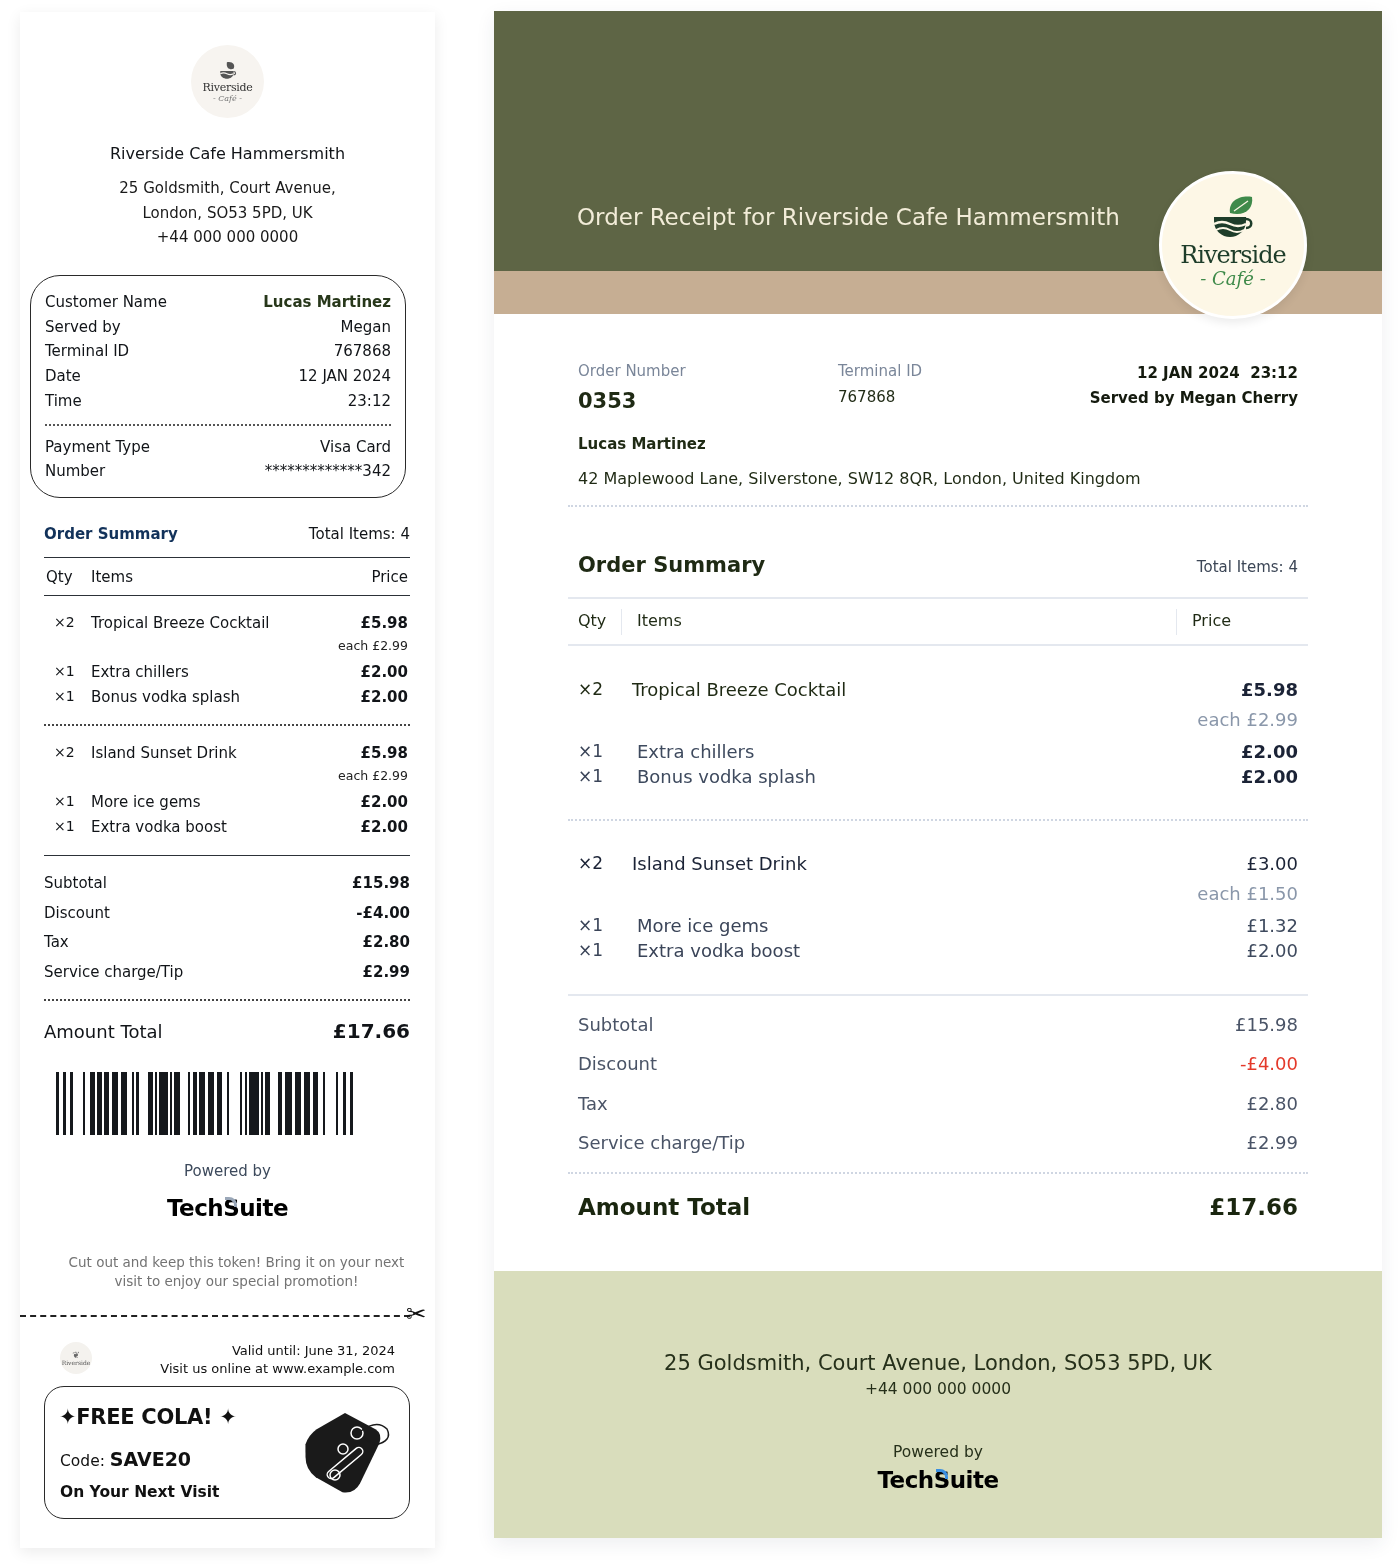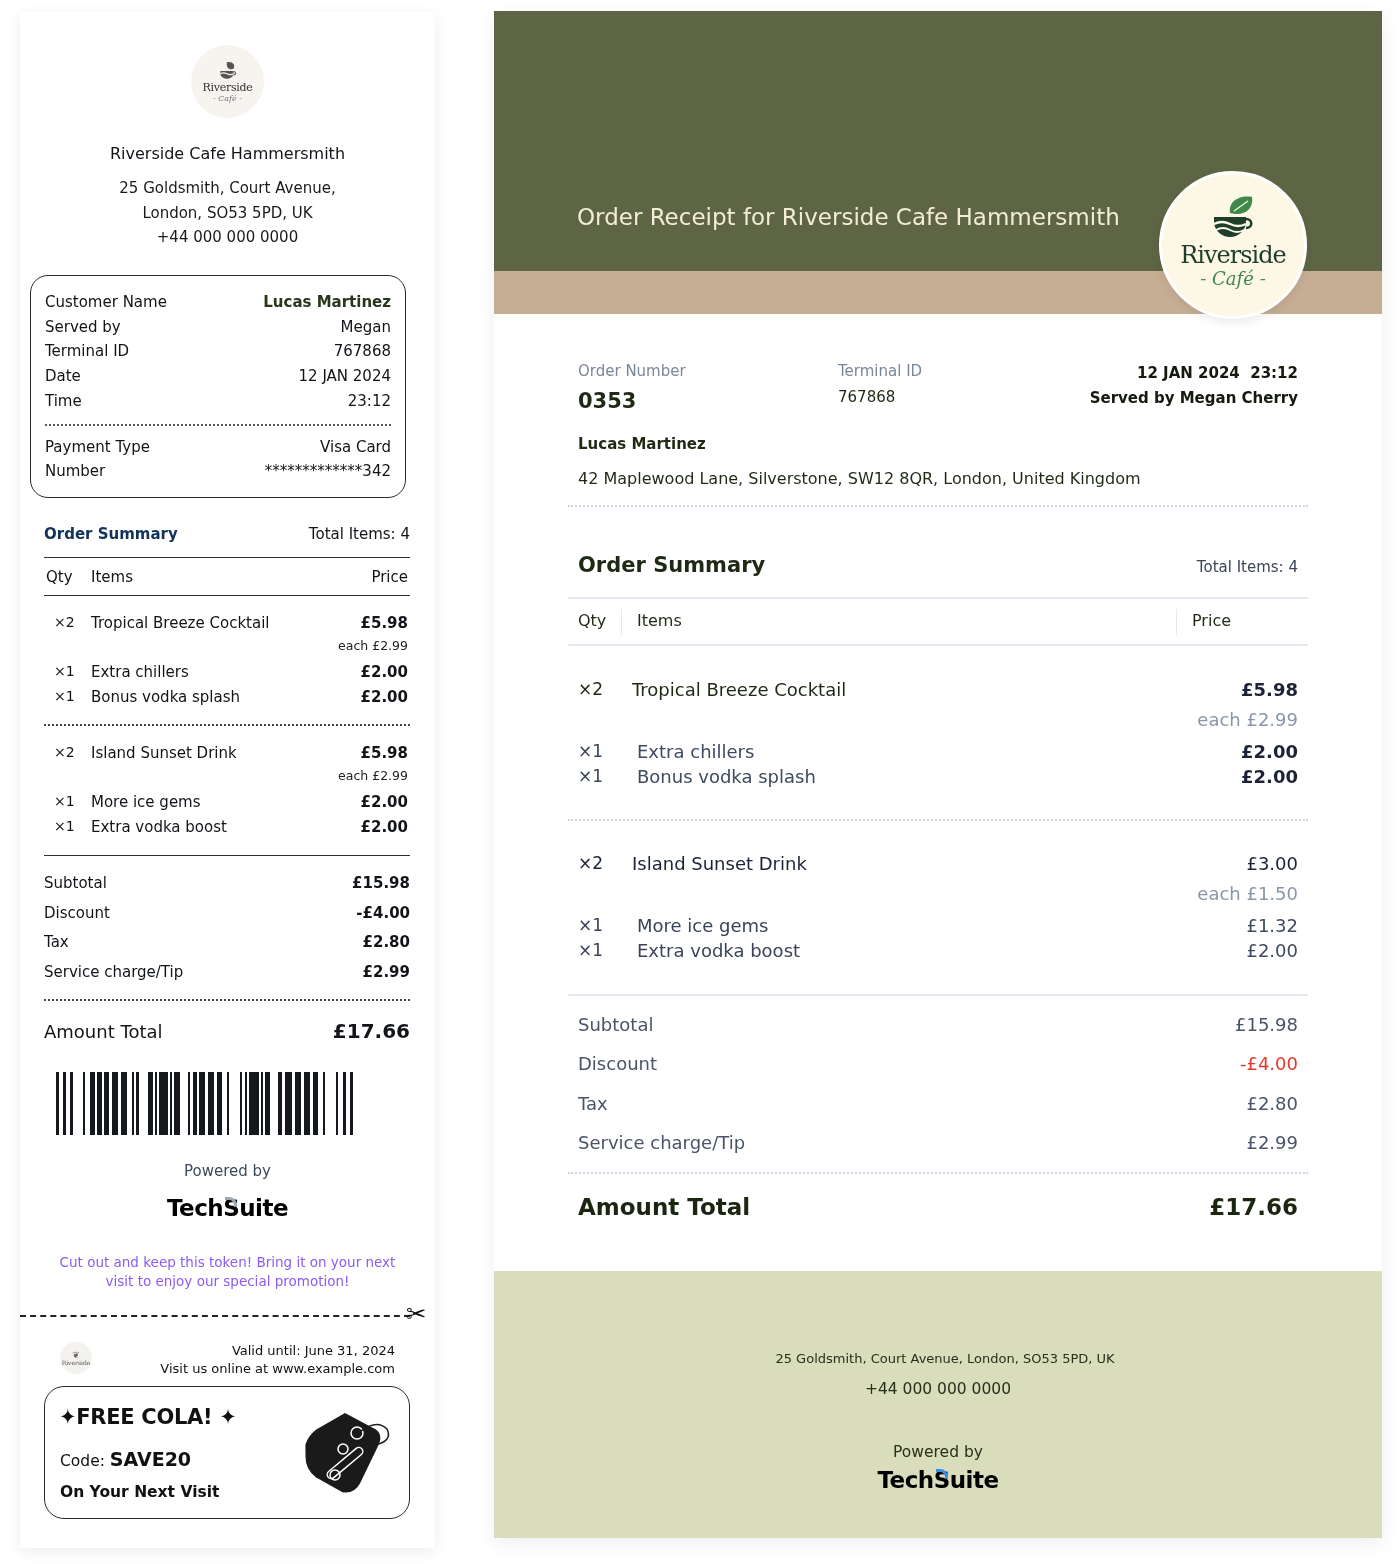--- a/index.html
+++ b/index.html
@@ -16,21 +16,21 @@
     background: #f7f4f0; display: flex; flex-direction: column; align-items: center; justify-content: center;
   }
   .r-logo .cup { width: 22px; height: 20px; }
   .r-logo .w1 { font-family: "DejaVu Serif", serif; font-size: 11px; color: #333; line-height: 12px; margin-top: 1px; letter-spacing: -0.3px; }
   .r-logo .w2 { font-family: "DejaVu Serif", serif; font-size: 8px; color: #777; font-style: italic; line-height: 9px; }
   .r-venue { position: absolute; left: 0; width: 415px; text-align: center; }
   .r-addr { position: absolute; left: 0; width: 415px; text-align: center; font-size: 15px; color: #1a1a1a; line-height: 24.5px; top: 164px; }
 
   .r-info {
     position: absolute; left: 10px; top: 263px; width: 376px; height: 223px;
-    border: 1.5px solid #2a2a2a; border-radius: 18px; padding: 14px 14px 0 14px;
+    border: 1.5px solid #2a2a2a; border-radius: 30px; padding: 14px 14px 0 14px;
   }
   .kv { display: flex; justify-content: space-between; font-size: 15px; line-height: 24.7px; }
   .kv .v { text-align: right; }
   .kv .v.green { color: #27371a; font-weight: bold; }
   .dots { border-top: 2px dotted #555; margin: 10px 0 9px 0; height: 0; }
 
   .r-sum-head { position: absolute; left: 24px; top: 513px; width: 366px; display: flex; justify-content: space-between; font-size: 15px; }
   .r-sum-head .t { color: #12325a; font-weight: bold; }
   .r-rule { position: absolute; left: 24px; width: 366px; height: 0; border-top: 1.5px solid #2c3138; }
   .r-colhead { position: absolute; left: 24px; top: 556px; width: 366px; font-size: 15px; }
@@ -52,21 +52,21 @@
   .r-grand .v { font-size: 20px; font-weight: bold; }
 
   .barcode { position: absolute; left: 36px; top: 1060px; width: 344px; height: 63px; display: flex; align-items: stretch; }
   .barcode span { display: block; background: #15181c; height: 100%; }
 
   .r-powered { position: absolute; left: 0; width: 415px; text-align: center; font-size: 15px; color: #3d4a5c; top: 1150px; }
   .ts-logo { font-weight: bold; color: #000000; letter-spacing: -0.5px; }
   .ts-logo .s { position: relative; display: inline-block; }
   .ts-logo .s::before { content: ""; position: absolute; left: 2px; top: 2px; width: 9px; height: 7px; border-top: 3px solid #9aa7b8; border-right: 3px solid #9aa7b8; border-radius: 0 8px 0 0; }
   .r-ts { position: absolute; left: 0; width: 415px; text-align: center; top: 1183px; font-size: 23px; }
-  .r-cut-msg { position: absolute; left: 0; width: 415px; text-align: center; top: 1241px; font-size: 13.5px; line-height: 18.5px; color: #8b5cf6; }
+  .r-cut-msg { position: absolute; left: 9px; width: 415px; text-align: center; top: 1241px; font-size: 13.5px; line-height: 18.5px; color: #737373; }
   .r-dash { position: absolute; left: 0; top: 1303px; width: 390px; height: 0; border-top: 2.5px dashed #222; }
   .scissors { position: absolute; left: 386px; top: 1290px; font-size: 24px; color: #111; line-height: 24px; }
   .r-mini-logo { position: absolute; left: 40px; top: 1330px; width: 32px; height: 32px; border-radius: 50%; background: #f4f2ee; font-family: "DejaVu Serif", serif; font-size: 6px; color: #555; display: flex; align-items: center; justify-content: center; flex-direction: column; line-height: 6px; }
   .r-valid { position: absolute; right: 40px; top: 1330px; text-align: right; font-size: 13px; line-height: 17.5px; color: #111; }
 
   .coupon { position: absolute; left: 24px; top: 1374px; width: 366px; height: 133px; border: 1.5px solid #2a2a2a; border-radius: 20px; }
   .coupon .title { position: absolute; left: 14px; top: 18px; font-size: 21px; font-weight: 900; letter-spacing: -0.3px; color: #111; }
   .coupon .code { position: absolute; left: 15px; top: 61px; font-size: 15.5px; color: #111; }
   .coupon .code b { font-size: 19px; }
   .coupon .next { position: absolute; left: 15px; top: 96px; font-size: 15.5px; font-weight: bold; color: #111; }
@@ -119,21 +119,21 @@
   .c-item.main.b2 .i, .c-item.main.b2 .q { color: #1b2336; }
   .c-item.main.b2 .p { font-weight: normal; color: #1b2336; }
   .c-each { position: absolute; right: 84px; font-size: 18px; color: #8a97aa; }
 
   .c-tot { position: absolute; left: 84px; width: 720px; display: flex; justify-content: space-between; font-size: 18px; color: #4a5467; }
   .c-tot .v.red { color: #e4392a; }
   .c-grand { position: absolute; left: 84px; top: 1183px; width: 720px; display: flex; justify-content: space-between; font-size: 23px; font-weight: bold; color: #1a260f; }
 
   .foot { position: absolute; left: 0; top: 1260px; width: 888px; height: 267px; background: #d9ddbc; text-align: center; }
   .foot .vn { position: absolute; left: 0; width: 888px; top: 42px; font-size: 21px; font-weight: bold; color: #1a260f; }
-  .foot .fa { position: absolute; left: 0; width: 888px; top: 80px; font-size: 13px; color: #26301a; margin-left: 7px; }
+  .foot .fa { position: absolute; left: 0; width: 888px; top: 80px; font-size: 21px; color: #26301a; }
   .foot .fp { position: absolute; left: 0; width: 888px; top: 109px; font-size: 15.5px; color: #26301a; }
   .foot .pw { position: absolute; left: 0; width: 888px; top: 172px; font-size: 15.5px; color: #26301a; }
   .foot .ts { position: absolute; left: 0; width: 888px; top: 196px; font-size: 23px; }
   .foot .ts-logo .s::before { border-color: #3b8fe0; }
 </style>
 </head>
 <body>
 
 <div class="receipt">
   <div class="r-logo">

